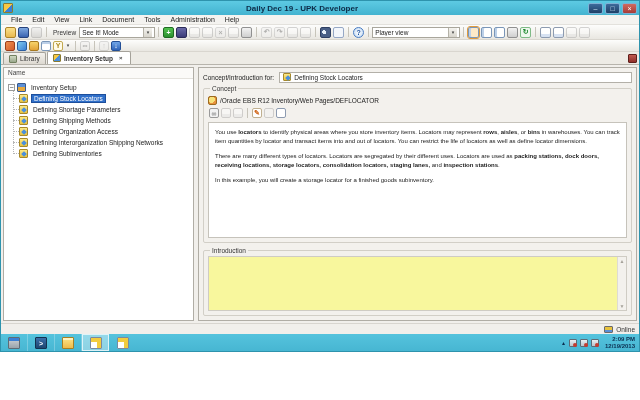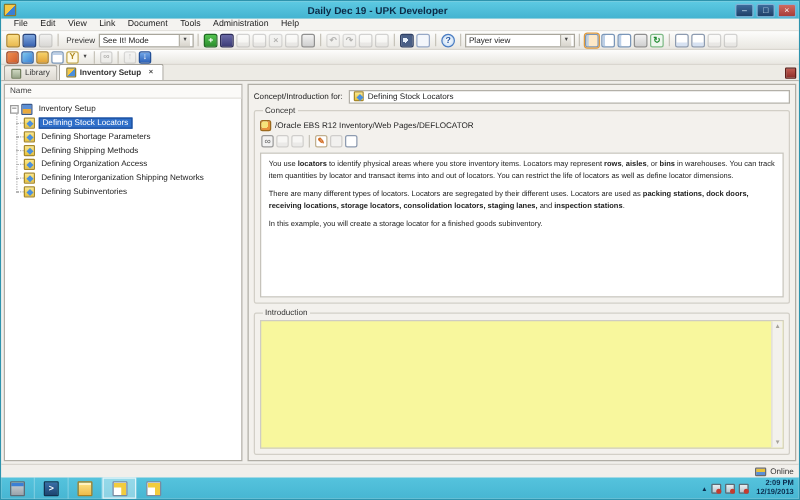--- a/index.html
+++ b/index.html
@@ -1,18 +1,18 @@
 <!DOCTYPE html>
 <html><head>
 <meta charset="utf-8">
 <style>
   *{box-sizing:border-box;margin:0;padding:0}
   html,body{width:640px;height:400px;overflow:hidden}
   body{font-family:"Liberation Sans",sans-serif;background:#fff;color:#1a1a1a}
-  .window{width:640px;height:400px;display:flex;flex-direction:column;background:#f0eeea;border:1px solid #2e93ad}
+  .window{width:640px;height:352px;display:flex;flex-direction:column;background:#f0eeea;border:1px solid #2e93ad}
 
   
   .titlebar{height:14px;flex:0 0 14px;background:linear-gradient(#5dcae3,#43b3d0);display:flex;align-items:center;padding:0 2px}
   .app-icon{width:10px;height:10px;background:linear-gradient(135deg,#f6c844 50%,#3a7fd5 50%);border:1px solid #8a7a30;border-radius:1px;margin-right:3px}
   .title{flex:1;text-align:center;font-size:8px;font-weight:bold;color:#0c2b47}
   .winbtns{display:flex;gap:2px}
   .winbtn{width:15px;height:11px;font-size:7px;line-height:9px;text-align:center;color:#cfe6f5;background:linear-gradient(#3d6a9b,#1f3f66);border:1px solid #7fb0d4;border-radius:2px}
   .winbtn.close{background:linear-gradient(#cf6a60,#a63c38);color:#fff}
 
   

